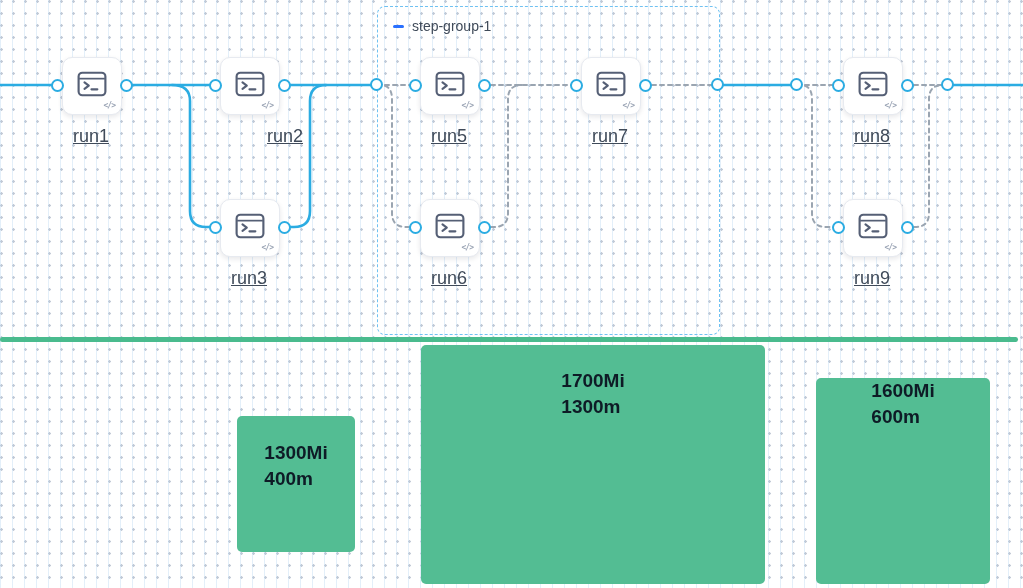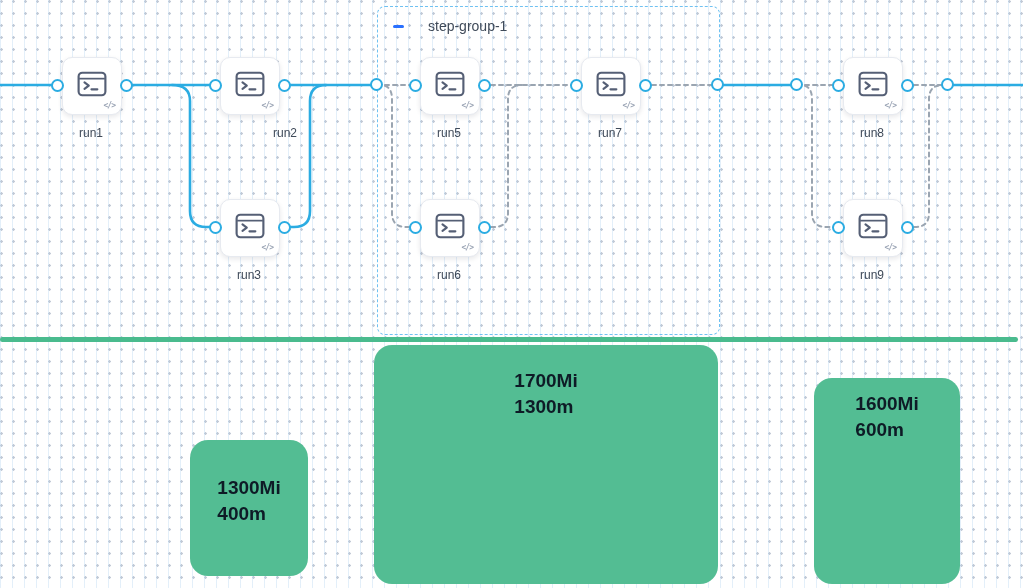--- a/index.html
+++ b/index.html
@@ -10,21 +10,21 @@
     background-image:
       linear-gradient(to right, rgba(186,216,242,.40) 1px, transparent 1px),
       radial-gradient(circle at 1.5px 1.5px, rgba(144,158,180,.55) 1.1px, transparent 1.5px);
     background-size:12px 12px;
   }
   .edges{position:absolute;left:0;top:0;z-index:2;}
   .group{
     position:absolute;border:1.5px dashed #6FC1F1;border-radius:8px;
     background:transparent;z-index:1;
   }
-  .group-label{display:flex;align-items:center;gap:24px;margin:11px 0 0 15px;}
+  .group-label{display:flex;align-items:center;gap:8px;margin:11px 0 0 15px;}
   .group-dash{width:11px;height:3px;border-radius:2px;background:#2970FF;}
   .group-label span.gtext{font-size:14px;color:#3F4A59;}
   .node{
     position:absolute;width:58px;height:56px;background:#fff;
     border:1px solid #E7EAF0;border-radius:10px;
     box-shadow:0 2px 5px rgba(16,24,40,.10);z-index:3;
   }
   .term{position:absolute;left:14px;top:13px;}
   .code-badge{
     position:absolute;right:6px;bottom:4px;font-size:8px;font-weight:bold;
@@ -32,30 +32,30 @@
   }
   .port{
     position:absolute;width:9px;height:9px;border-radius:50%;
     background:#fff;border:2.5px solid #2BACE2;z-index:4;box-sizing:content-box;
   }
   .node .port{top:21px;}
   .port-l{left:-12px;}
   .port-r{right:-12px;}
   .gport{position:absolute;z-index:4;}
   .node-label{
-    position:absolute;width:120px;text-align:center;font-size:12px;
-    color:#3F4A59;z-index:3;
+    position:absolute;width:120px;text-align:center;font-size:18px;
+    color:#3F4A59;z-index:3;text-decoration:underline;
   }
   .divider{
     position:absolute;left:0;top:337px;width:1018px;height:5px;
     background:#4ABB8E;border-radius:3px;z-index:5;
   }
   .bar{
-    position:absolute;background:#53BD93;border-radius:18px;
-    text-align:center;z-index:4;box-sizing:border-box;
+    position:absolute;background:#53BD93;border-radius:5px;
+    text-align:center;z-index:4;box-sizing:border-box;margin-left:47px;
   }
   .bar-text{
     display:inline-block;text-align:left;font-weight:bold;font-size:19px;
     line-height:1.38;color:#0E1B26;
   }
 </style>
 </head>
 <body>
 
 <div class="canvas">
@@ -194,32 +194,32 @@
       <path d="M7 10.5 L11 13.5 L7 16.5" fill="none" stroke="#555F75" stroke-width="2" stroke-linecap="round" stroke-linejoin="round"></path>
       <line x1="13.5" y1="17" x2="19" y2="17" stroke="#555F75" stroke-width="2" stroke-linecap="round"></line>
     </svg>
     <span class="code-badge">&lt;/&gt;</span>
     <span class="port port-r"></span>
   </div>
   <div class="node-label" style="left:812px;top:268px;">run9</div>
 
   <div class="divider"></div>
 
-  <div class="bar" style="left:190px;top:440px;width:118px;height:136px;padding-top:35px;">
+  <div class="bar" style="left:190px;top:416px;width:118px;height:136px;padding-top:24px;">
     <div class="bar-text">
       <div>1300Mi</div>
       <div>400m</div>
     </div>
   </div>
   <div class="bar" style="left:374px;top:345px;width:344px;height:239px;padding-top:23px;">
     <div class="bar-text">
       <div>1700Mi</div>
       <div>1300m</div>
     </div>
   </div>
-  <div class="bar" style="left:814px;top:378px;width:146px;height:206px;padding-top:13px;">
+  <div class="bar" style="left:769px;top:378px;width:174px;height:206px;">
     <div class="bar-text">
       <div>1600Mi</div>
       <div>600m</div>
     </div>
   </div>
 
 </div>
 
 </body></html>

